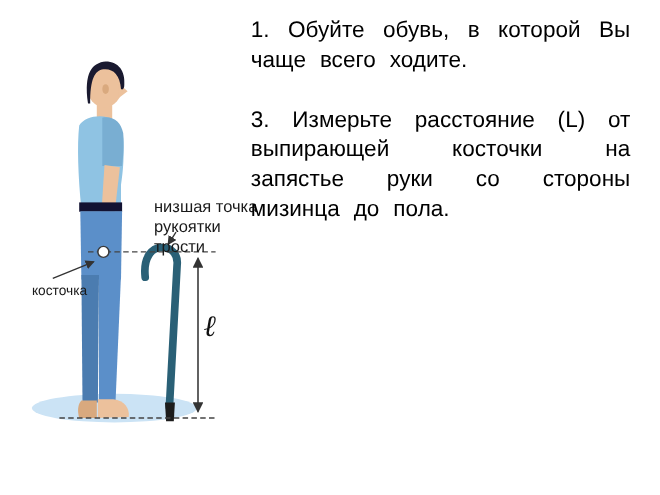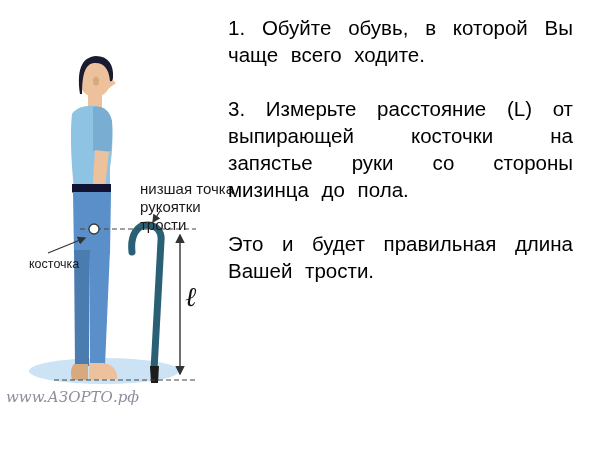--- a/index.html
+++ b/index.html
@@ -82,22 +82,20 @@
         <circle cx="94" cy="229" r="5" fill="#ffffff" stroke="#3a3a3a" stroke-width="1.3"></circle>
         <line x1="180" y1="235" x2="180" y2="374" stroke="#333" stroke-width="1.4" marker-start="url(#arr)" marker-end="url(#arr)"></line>
         <line x1="160" y1="211" x2="153" y2="222" stroke="#333" stroke-width="1.2" marker-end="url(#arr)"></line>
         <line x1="48" y1="253" x2="85" y2="238" stroke="#333" stroke-width="1.2" marker-end="url(#arr)"></line>
       </g>
     </svg>
 
     <div class="note handle-note">низшая точка рукоятки трости</div>
     <div class="note bone-note">косточка</div>
     <div class="length-label">ℓ</div>
-    <div class="watermark">www.АЗОРТО.рф</div>
   </div>
 
   <div class="text-col">
     <p>1. Обуйте обувь, в которой Вы чаще всего ходите.</p>
     <p>3. Измерьте расстояние (L) от выпирающей косточки на запястье руки со стороны мизинца до пола.</p>
-    <p>Это и будет правильная длина Вашей трости.</p>
   </div>
 
 </div>
 
 </body></html>

